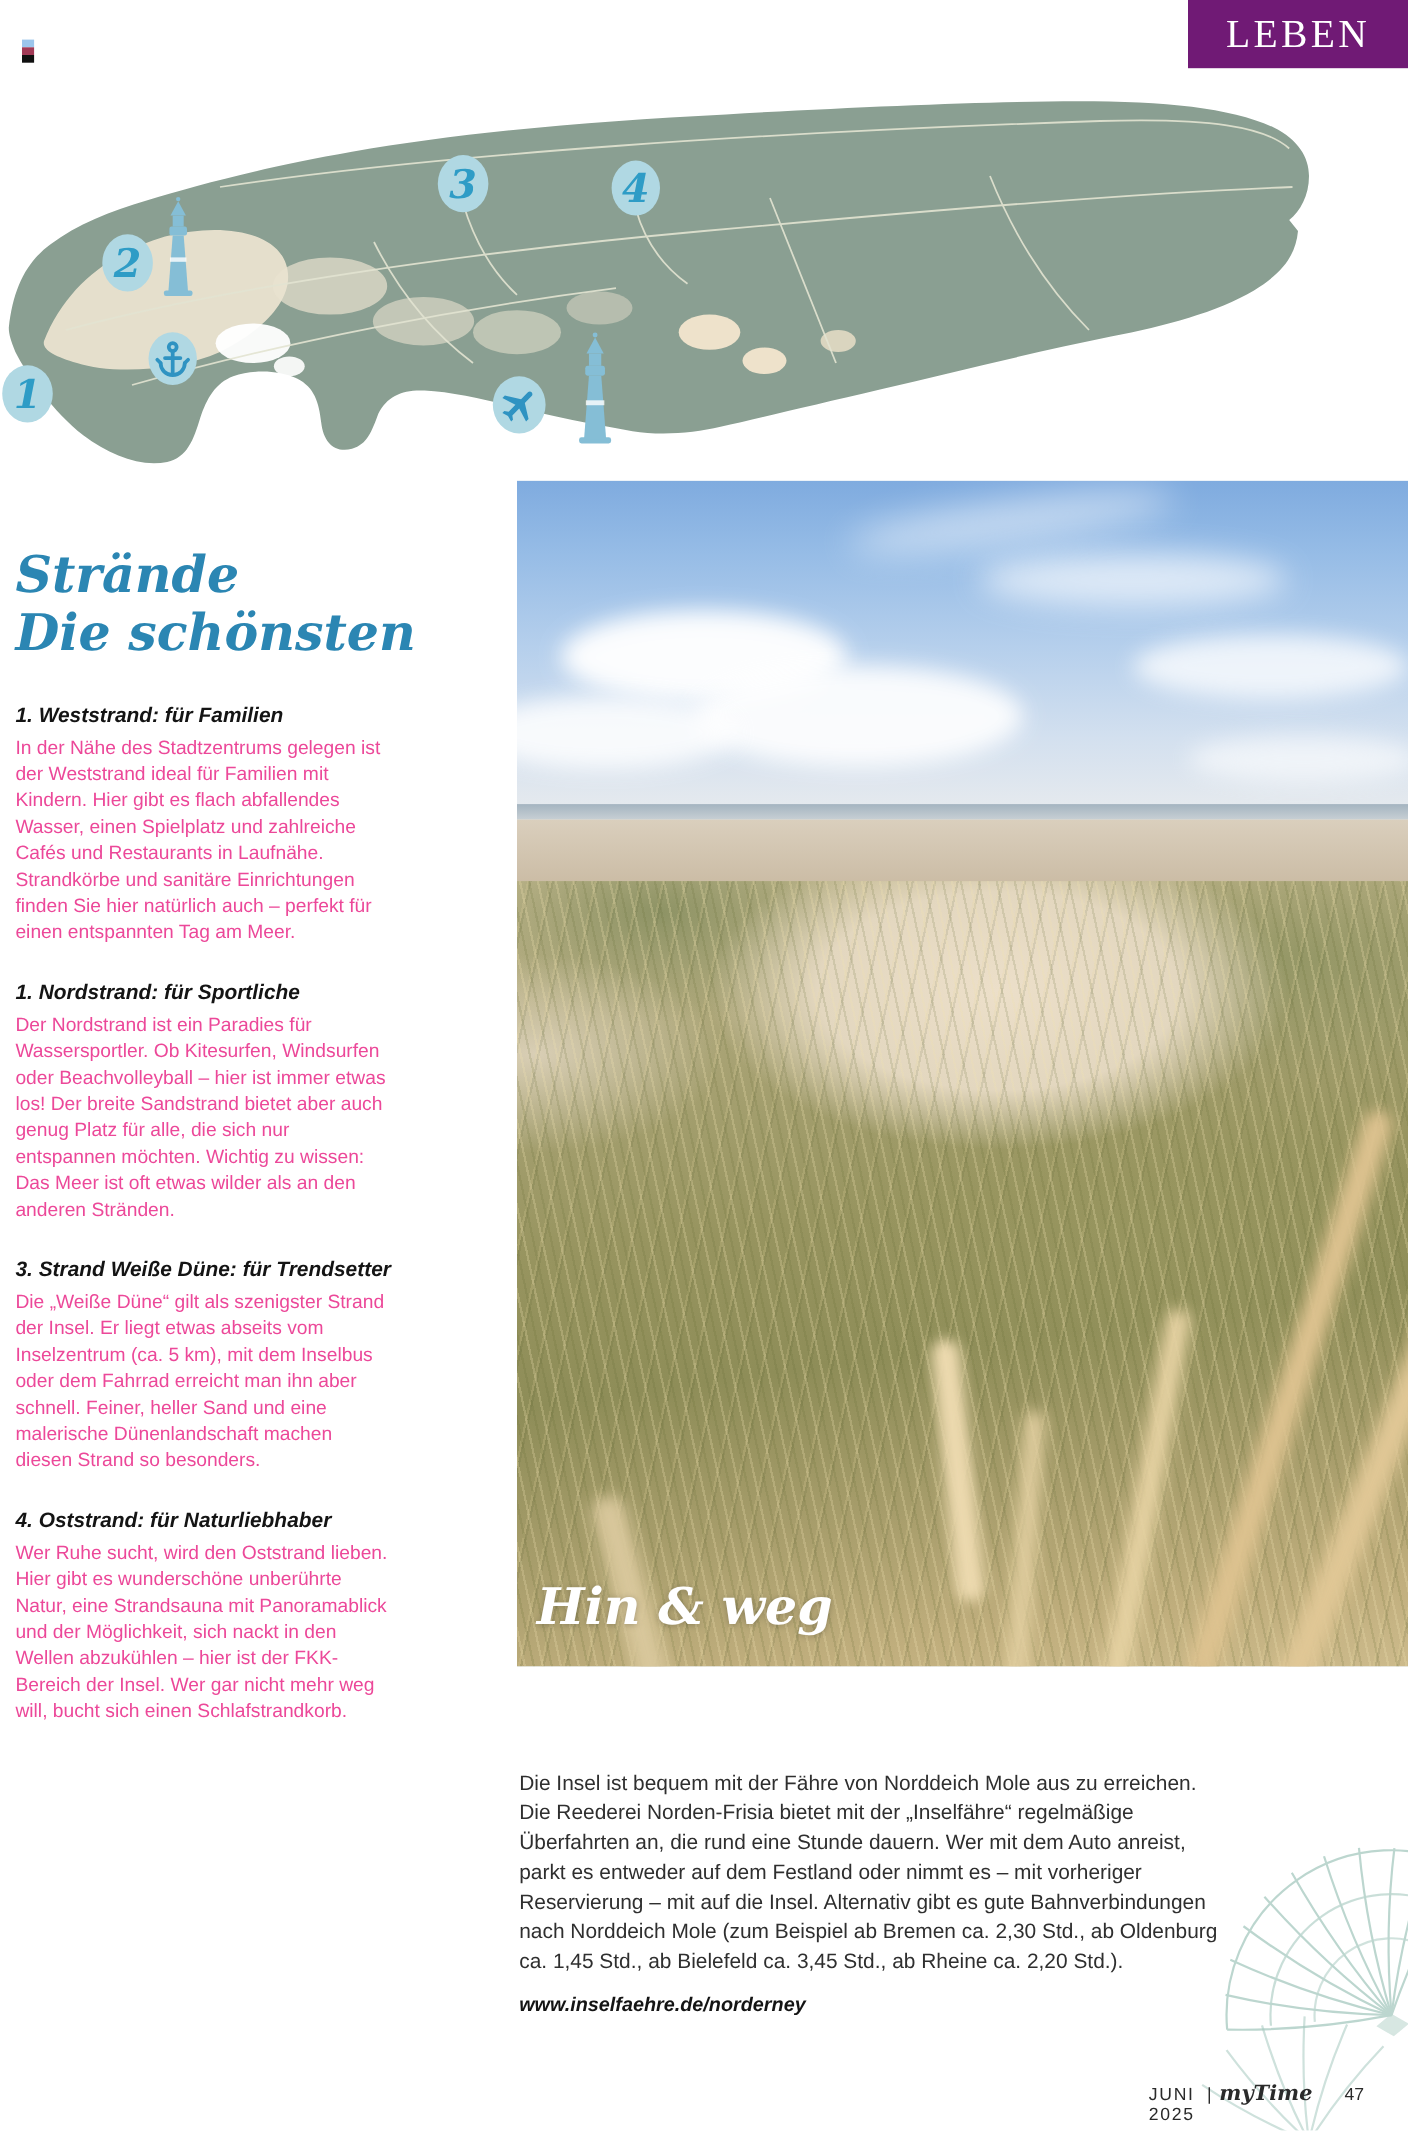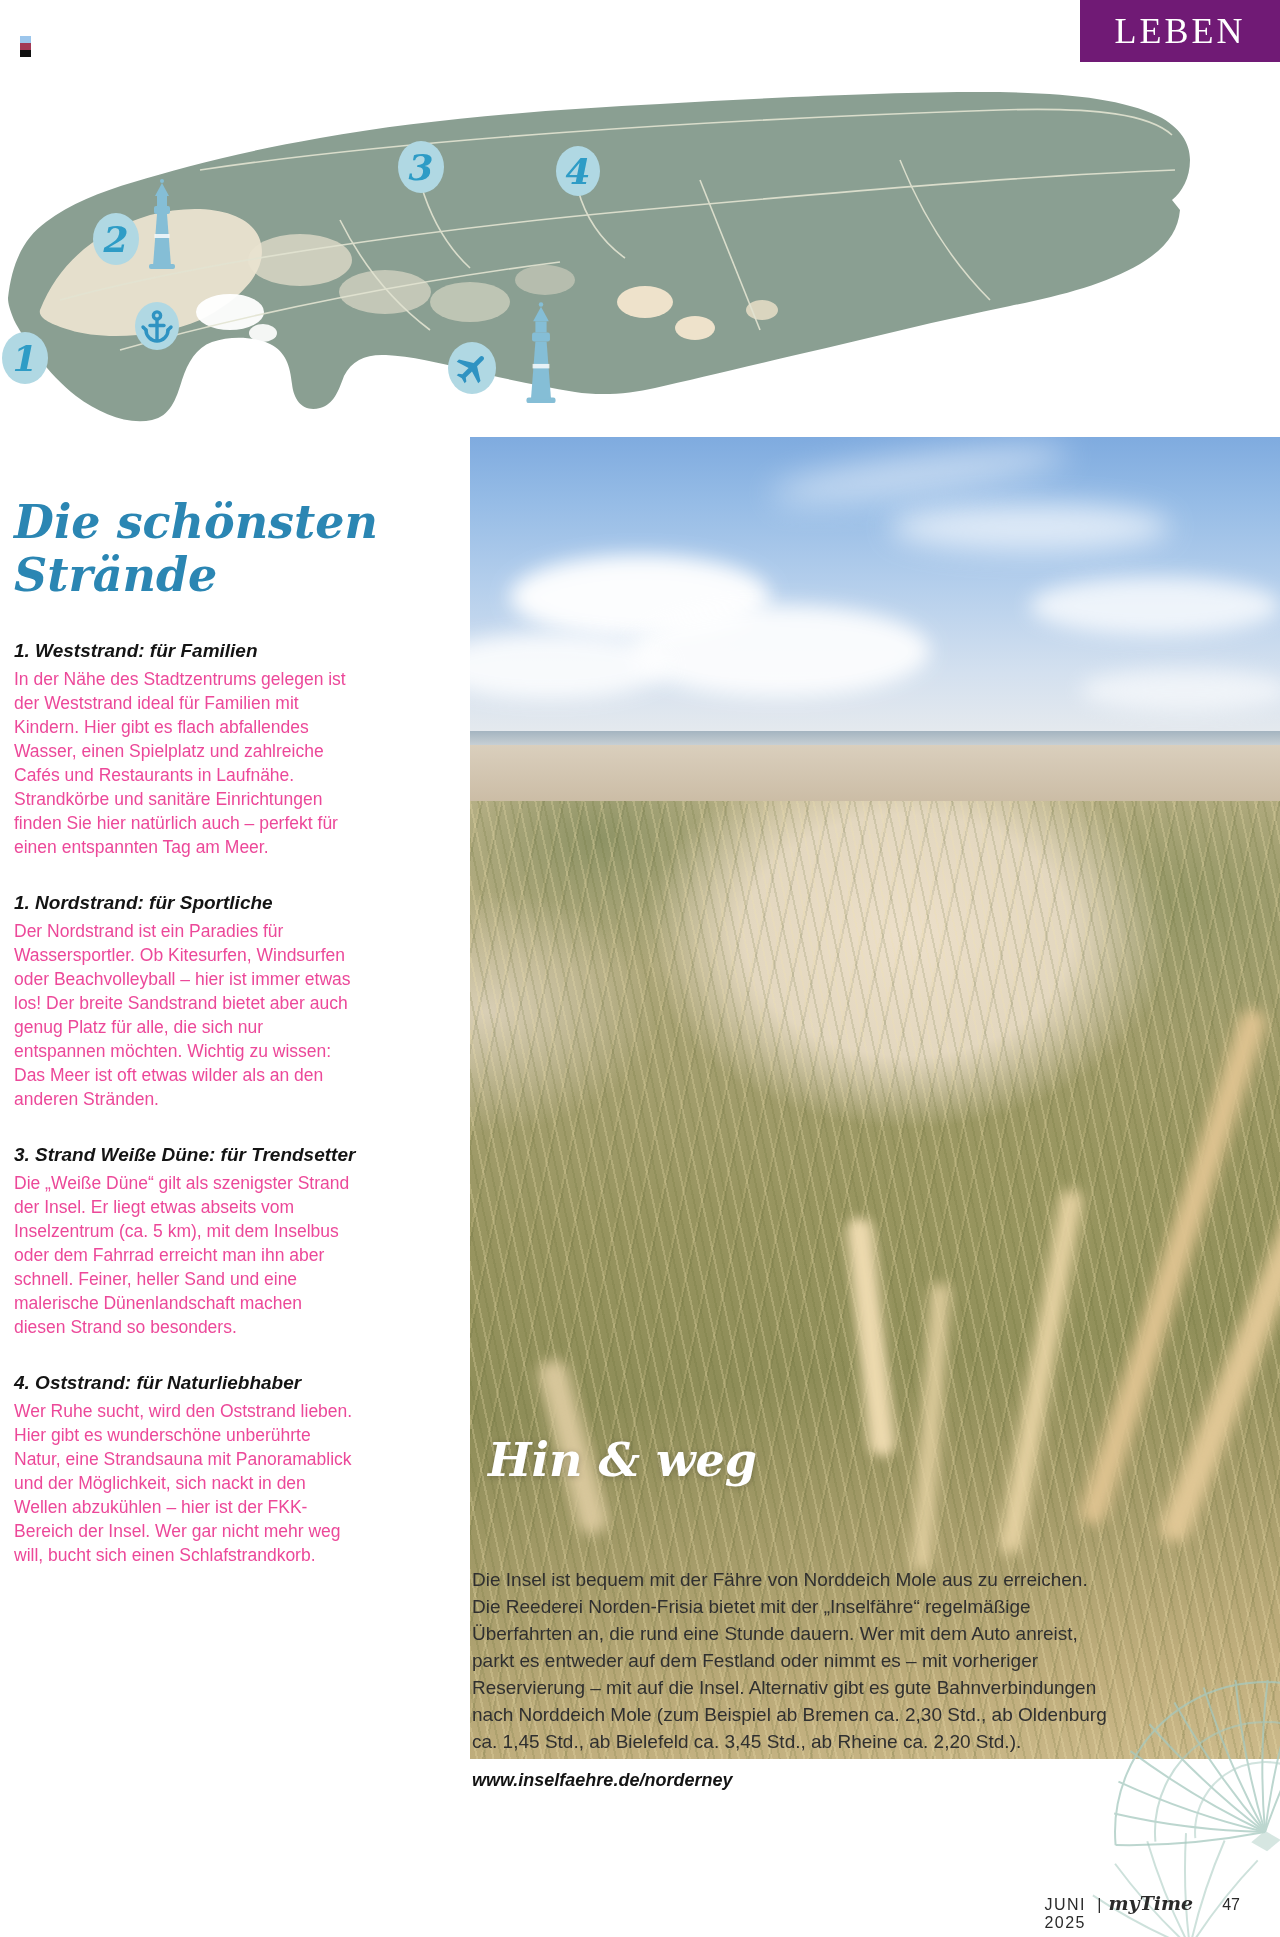--- a/index.html
+++ b/index.html
@@ -25,21 +25,21 @@
   .title{position:absolute;left:14px;top:496px;width:440px;
          font-family:"DejaVu Serif",serif;font-weight:bold;font-style:italic;
          font-size:46px;line-height:53px;color:#2b86b3;}
   .sections{position:absolute;left:14px;top:640px;width:340px;}
   .sec{margin-bottom:33px;}
   .sec h3{margin:0 0 5px 0;font-size:19px;font-weight:bold;font-style:italic;
           color:#141414;white-space:nowrap;}
   .sec p{margin:0;font-size:17.5px;line-height:24px;color:#ec4899;}
 
   
-  .photo{position:absolute;left:470px;top:437px;width:810px;height:1322px;overflow:hidden;background:#dfe7ee;}
+  .photo{position:absolute;left:470px;top:437px;width:810px;height:1078px;overflow:hidden;background:#dfe7ee;}
   .ph-sky{position:absolute;left:0;top:0;right:0;height:300px;
       background:linear-gradient(180deg,#7fabdf 0%,#96bce6 22%,#b5cfec 50%,#d3e0ef 78%,#e6eaee 100%);}
   .cloud{position:absolute;background:#ffffff;border-radius:50%;filter:blur(10px);}
   .c1{left:40px;top:118px;width:260px;height:84px;opacity:.96;}
   .c2{left:160px;top:168px;width:300px;height:92px;opacity:.9;}
   .c3{left:-40px;top:196px;width:240px;height:66px;opacity:.85;}
   .c4{left:420px;top:66px;width:280px;height:48px;opacity:.65;filter:blur(14px);}
   .c5{left:560px;top:140px;width:250px;height:58px;opacity:.75;}
   .c6{left:300px;top:18px;width:300px;height:38px;opacity:.5;filter:blur(16px);transform:rotate(-8deg);}
   .c7{left:610px;top:232px;width:210px;height:42px;opacity:.6;}
@@ -66,21 +66,21 @@
   .s2{left:560px;top:750px;width:22px;height:370px;background:#e6d2a2;transform:rotate(10deg);}
   .s3{left:388px;top:780px;width:26px;height:240px;background:#ecd9ae;filter:blur(6px);transform:rotate(-6deg);}
   .s4{left:452px;top:845px;width:18px;height:290px;background:#e2cfa0;transform:rotate(4deg);}
   .s5{left:88px;top:920px;width:30px;height:180px;background:#d8c79b;transform:rotate(-15deg);}
   .s6{left:765px;top:690px;width:30px;height:430px;background:#e0c795;transform:rotate(22deg);}
   .ph-caption{position:absolute;left:18px;top:996px;
       font-family:"DejaVu Serif",serif;font-weight:bold;font-style:italic;
       font-size:46px;color:#ffffff;text-shadow:0 1px 6px rgba(0,0,0,.25);}
 
   
-  .ferry{position:absolute;left:472px;top:1566px;width:640px;}
+  .ferry{position:absolute;left:472px;top:1608px;width:640px;}
   .ferry p{margin:0;font-size:19px;line-height:27px;color:#2f2f2f;}
   .ferry .link{display:inline-block;margin-top:15px;font-size:18px;font-weight:bold;
       font-style:italic;color:#141414;text-decoration:none;}
 
   
   .shell{position:absolute;right:0;bottom:0;}
 
   
   .footer{position:absolute;left:1040px;top:1892px;width:200px;display:flex;
       align-items:baseline;gap:7px;color:#2a2a2a;text-align:center;}
@@ -194,22 +194,22 @@
       <ellipse cx="421" cy="167" rx="23" ry="26" fill="#b0d8e3"></ellipse>
       <text class="marker-num" x="421" y="180" text-anchor="middle">3</text>
     </g>
     <g>
       <ellipse cx="578" cy="171" rx="22" ry="25" fill="#b0d8e3"></ellipse>
       <text class="marker-num" x="578" y="184" text-anchor="middle">4</text>
     </g>
   </svg>
 
   <div class="title">
+    <div>Strände</div>
     <div>Die schönsten</div>
-    <div>Strände</div>
   </div>
 
   <div class="sections">
     <div class="sec">
       <h3>1.  Weststrand: für Familien</h3>
       <p>In der Nähe des Stadtzentrums gelegen ist der Weststrand ideal für Familien mit Kindern. Hier gibt es flach abfallendes Wasser, einen Spielplatz und zahlreiche Cafés und Restaurants in Laufnähe. Strandkörbe und sanitäre Einrichtungen finden Sie hier natürlich auch – perfekt für einen entspannten Tag am Meer.</p>
     </div>
     <div class="sec">
       <h3>1. Nordstrand: für Sportliche</h3>
       <p>Der Nordstrand ist ein Paradies für Wassersportler. Ob Kitesurfen, Windsurfen oder Beachvolleyball – hier ist immer etwas los! Der breite Sandstrand bietet aber auch genug Platz für alle, die sich nur entspannen möchten. Wichtig zu wissen: Das Meer ist oft etwas wilder als an den anderen Stränden.</p>

